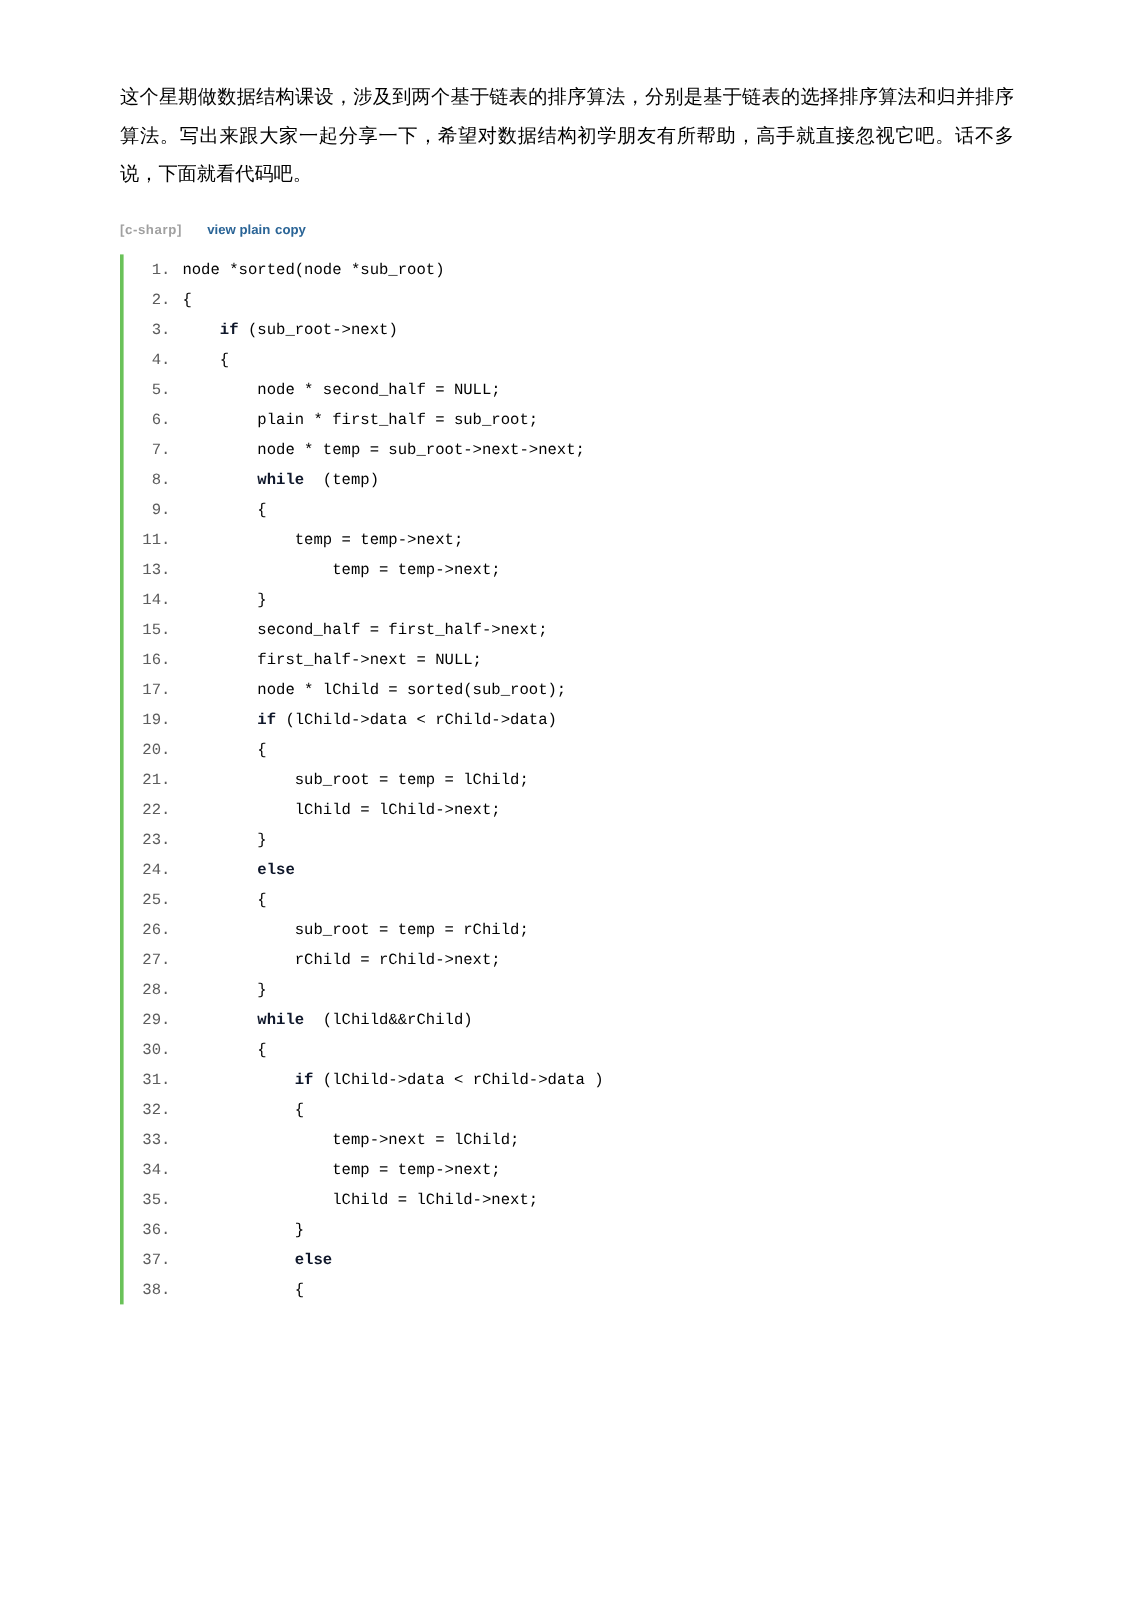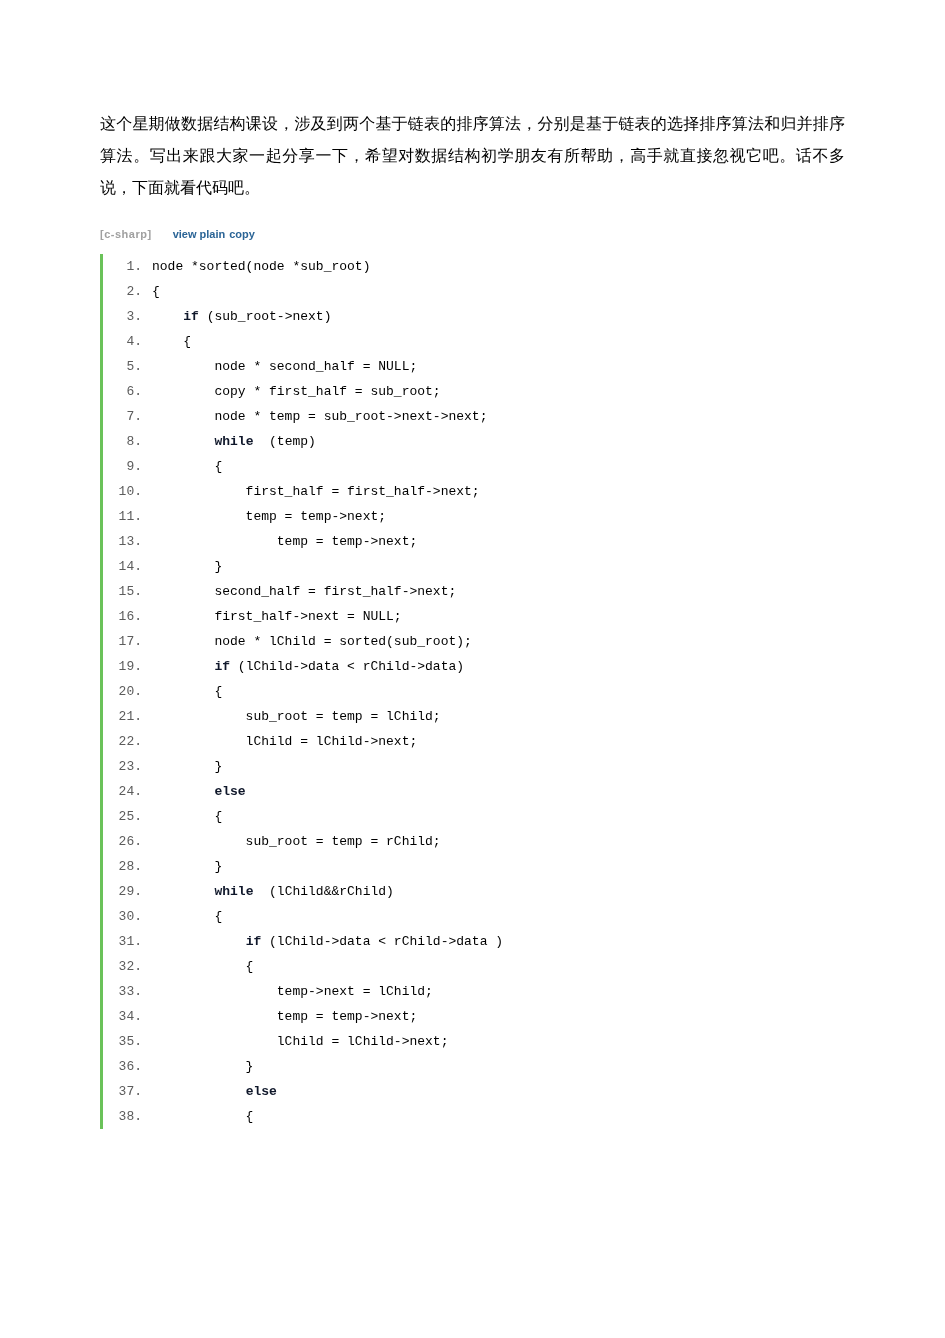--- a/index.html
+++ b/index.html
@@ -5,22 +5,21 @@
   html, body {
     margin: 0;
     padding: 0;
     background: #ffffff;
     color: #000000;
     font-family: "Microsoft YaHei", "SimSun", Arial, sans-serif;
   }
   .page {
     width: 945px;
     box-sizing: border-box;
-    padding: 88px 100px 60px 100px;
-    margin-top: 20px;
+    padding: 66px 100px 60px 100px;
   }
   .intro {
     font-size: 16px;
     line-height: 2.0;
     color: #000;
     margin-bottom: 24px;
     text-align: justify;
   }
   .toolbar {
     font-size: 11px;
@@ -96,39 +95,35 @@
       <div class="code-row">
         <span class="ln">4.</span>
         <span class="cl"><span>    {  </span></span>
       </div>
       <div class="code-row">
         <span class="ln">5.</span>
         <span class="cl"><span>        node * second_half = NULL;  </span></span>
       </div>
       <div class="code-row">
         <span class="ln">6.</span>
-        <span class="cl"><span>        copy * first_half = sub_root;  </span></span>
+        <span class="cl"><span>        plain * first_half = sub_root;  </span></span>
       </div>
       <div class="code-row">
         <span class="ln">7.</span>
         <span class="cl"><span>        node * temp = sub_root-&gt;next-&gt;next;  </span></span>
       </div>
       <div class="code-row">
         <span class="ln">8.</span>
         <span class="cl"><span>        </span><span class="kw">while</span><span>  (temp)  </span></span>
       </div>
       <div class="code-row">
         <span class="ln">9.</span>
         <span class="cl"><span>        {  </span></span>
       </div>
       <div class="code-row">
-        <span class="ln">10.</span>
-        <span class="cl"><span>            first_half = first_half-&gt;next;  </span></span>
-      </div>
-      <div class="code-row">
         <span class="ln">11.</span>
         <span class="cl"><span>            temp = temp-&gt;next;  </span></span>
       </div>
       <div class="code-row">
         <span class="ln">13.</span>
         <span class="cl"><span>                temp = temp-&gt;next;  </span></span>
       </div>
       <div class="code-row">
         <span class="ln">14.</span>
         <span class="cl"><span>        }  </span></span>
@@ -171,20 +166,24 @@
       </div>
       <div class="code-row">
         <span class="ln">25.</span>
         <span class="cl"><span>        {  </span></span>
       </div>
       <div class="code-row">
         <span class="ln">26.</span>
         <span class="cl"><span>            sub_root = temp = rChild;  </span></span>
       </div>
       <div class="code-row">
+        <span class="ln">27.</span>
+        <span class="cl"><span>            rChild = rChild-&gt;next;  </span></span>
+      </div>
+      <div class="code-row">
         <span class="ln">28.</span>
         <span class="cl"><span>        }  </span></span>
       </div>
       <div class="code-row">
         <span class="ln">29.</span>
         <span class="cl"><span>        </span><span class="kw">while</span><span>  (lChild&amp;&amp;rChild)  </span></span>
       </div>
       <div class="code-row">
         <span class="ln">30.</span>
         <span class="cl"><span>        {  </span></span>

